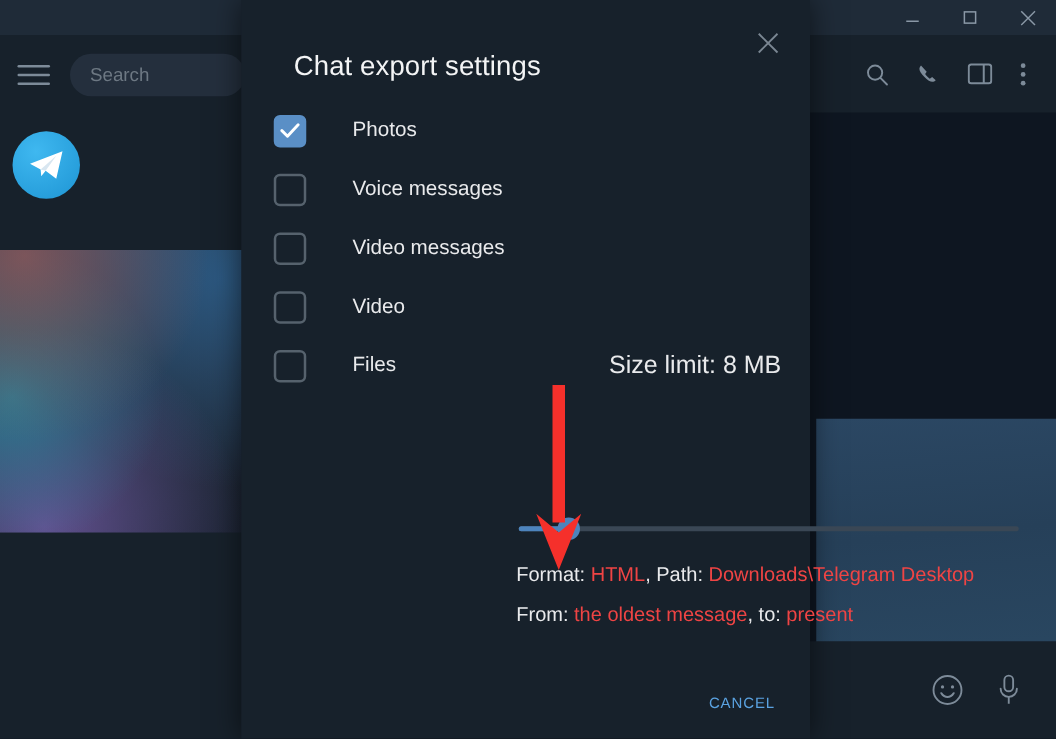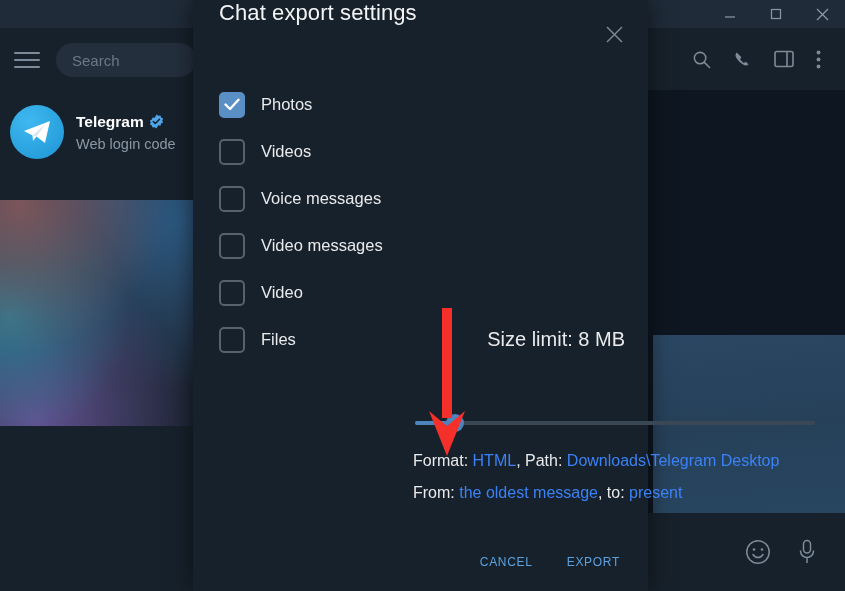--- a/index.html
+++ b/index.html
@@ -104,22 +104,22 @@
   .composer .ic { color: #7d8b99; display: flex; }
 
   
   .dialog {
     position: absolute; left: 193px; top: 0; width: 455px; height: 591px;
     background: #17212b;
     box-shadow: 0 0 22px rgba(0,0,0,.55);
     z-index: 20;
   }
   .dlg-title-row {
-    position: absolute; left: 0; top: 0; width: 455px; height: 66px;
-    display: flex; align-items: flex-start;
+    position: absolute; left: 16px; top: 0; width: 455px; height: 66px;
+    display: flex; align-items: flex-end;
   }
   .dlg-title {
     margin-left: 26px; font-size: 22px; color: #f3f4f5; font-weight: normal;
     letter-spacing: .1px;
   }
   .dlg-close {
     position: absolute; right: 20px; top: 20px;
     width: 28px; height: 28px;
     display: flex; align-items: center; justify-content: center;
     color: #7b8793;
@@ -130,21 +130,21 @@
   }
   .cbox {
     width: 26px; height: 26px; border-radius: 5px; flex: none;
     border: 2px solid #56626d; background: transparent;
     display: flex; align-items: center; justify-content: center;
   }
   .cbox.checked { background: #5a8fc6; border-color: #5a8fc6; }
   .cbox.checked svg { display: block; }
   .cbox svg { display: none; }
   .opt-label {
-    margin-left: 16px; font-size: 16.5px; color: #e9eaec;
+    margin-left: 37px; font-size: 16.5px; color: #e9eaec;
   }
   .size-limit {
     margin-left: auto; font-size: 20px; color: #e9eaec; white-space: nowrap;
   }
 
   .slider-wrap {
     position: absolute; left: 222px; top: 414px; width: 400px; height: 18px;
   }
   .slider-track {
     position: absolute; left: 0; top: 7px; width: 400px; height: 4px;
@@ -156,21 +156,21 @@
   }
   .slider-knob {
     position: absolute; left: 31px; top: 0; width: 18px; height: 18px;
     border-radius: 50%; background: #4d84bd;
   }
 
   .info-lines {
     position: absolute; left: 220px; top: 452px; width: 420px;
   }
   .info-line { font-size: 16px; color: #e9eaec; margin-bottom: 14px; }
-  .lnk { color: #3b82f6; cursor: pointer; }
+  .lnk { color: #ef4444; cursor: pointer; }
 
   .dlg-actions {
     position: absolute; right: 24px; bottom: 16px;
     display: flex; align-items: center; gap: 26px;
   }
   .dlg-btn {
     font-size: 12px; color: #5aa2e0; letter-spacing: .7px;
     padding: 6px 4px; background: none; border: none;
     font-family: "Liberation Sans", sans-serif; cursor: pointer;
   }
@@ -219,32 +219,20 @@
       </div>
     </div>
 
     <div class="chat-row">
       <div class="avatar">
         <svg width="30" height="26" viewBox="0 0 30 26">
           <path d="M2 12 L28 2 L23 24 L14.5 17.5 L11 22 L10.5 16.5 Z" fill="#ffffff"></path>
           <path d="M10.5 16.5 L23 5.5 L14.5 17.5 Z" fill="#d8e6f0"></path>
         </svg>
       </div>
-      <div class="chat-meta">
-        <div class="chat-name">
-          <span>Telegram</span>
-          <span class="verified">
-            <svg width="15" height="15" viewBox="0 0 16 16">
-              <path d="M8 0.6l1.9 1.35 2.3-.35.75 2.2 2.1 1.05-.95 2.15.95 2.15-2.1 1.05-.75 2.2-2.3-.35L8 15.4l-1.9-1.35-2.3.35-.75-2.2L.95 11.15 1.9 9 .95 6.85l2.1-1.05.75-2.2 2.3.35z" fill="#50a4e8"></path>
-              <path d="M4.6 8.1l2.1 2.1 4.5-4.5" fill="none" stroke="#17212b" stroke-width="1.6" stroke-linecap="round" stroke-linejoin="round"></path>
-            </svg>
-          </span>
-        </div>
-        <div class="chat-sub">Web login code</div>
-      </div>
     </div>
 
     <div class="wallpaper-left"></div>
   </div>
 
   <div class="chatpane">
     <div class="chat-header">
       <span class="ic">
         <svg width="19" height="19" viewBox="0 0 20 20">
             <circle cx="8.5" cy="8.5" r="6" fill="none" stroke="currentColor" stroke-width="1.6"></circle>
@@ -308,26 +296,20 @@
 
       <div class="opt-row">
         <span class="cbox checked">
           <svg width="16" height="13" viewBox="0 0 16 13">
               <path d="M1.5 6.5L6 11L14.5 1.8" fill="none" stroke="#ffffff" stroke-width="2.3" stroke-linecap="round" stroke-linejoin="round"></path>
             </svg>
         </span>
         <span class="opt-label">Photos</span>
       </div>
 
-      <div class="opt-row">
-        <span class="cbox">
-          
-        </span>
-        <span class="opt-label">Videos</span>
-      </div>
 
       <div class="opt-row">
         <span class="cbox">
           
         </span>
         <span class="opt-label">Voice messages</span>
       </div>
 
       <div class="opt-row">
         <span class="cbox">
@@ -364,21 +346,20 @@
       <div class="info-line">
         <span>Format: </span><span class="lnk">HTML</span><span>, Path: </span><span class="lnk">Downloads\Telegram Desktop</span>
       </div>
       <div class="info-line">
         <span>From: </span><span class="lnk">the oldest message</span><span>, to: </span><span class="lnk">present</span>
       </div>
     </div>
 
     <div class="dlg-actions">
       <button class="dlg-btn">CANCEL</button>
-      <button class="dlg-btn">EXPORT</button>
     </div>
   </div>
 
   <div class="arrow">
     <svg width="46" height="152" viewBox="0 0 46 152">
       <rect x="18" y="0" width="10" height="110" fill="#f5302b"></rect>
       <path d="M5 103 L23 148 L41 103 L23 118 Z" fill="#f5302b"></path>
     </svg>
   </div>
 

